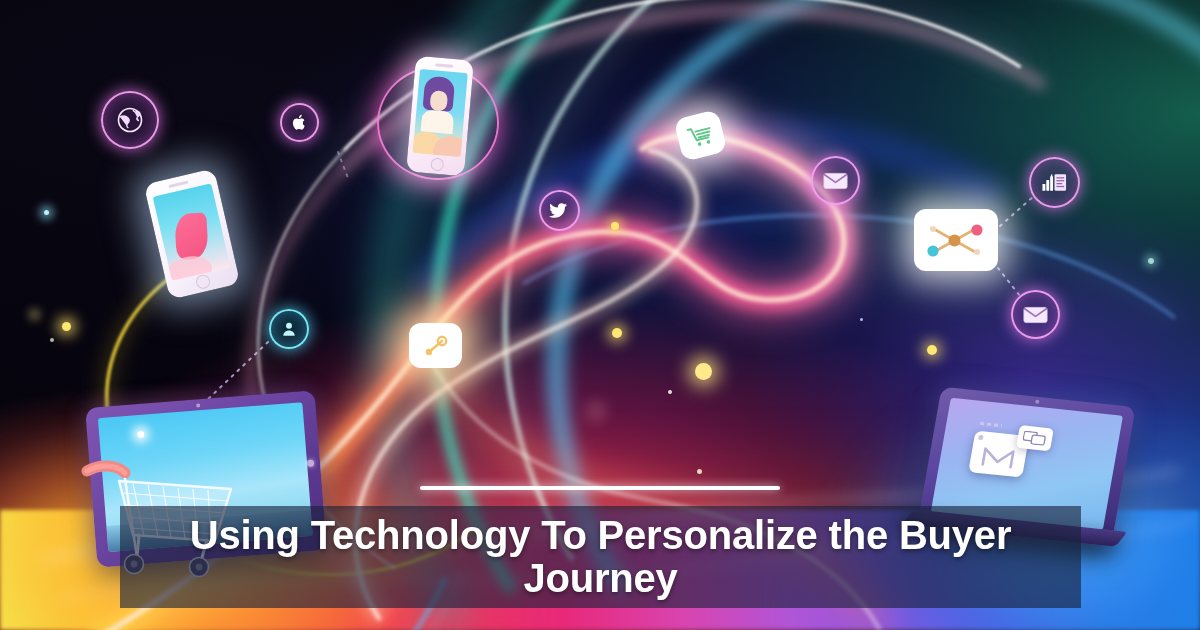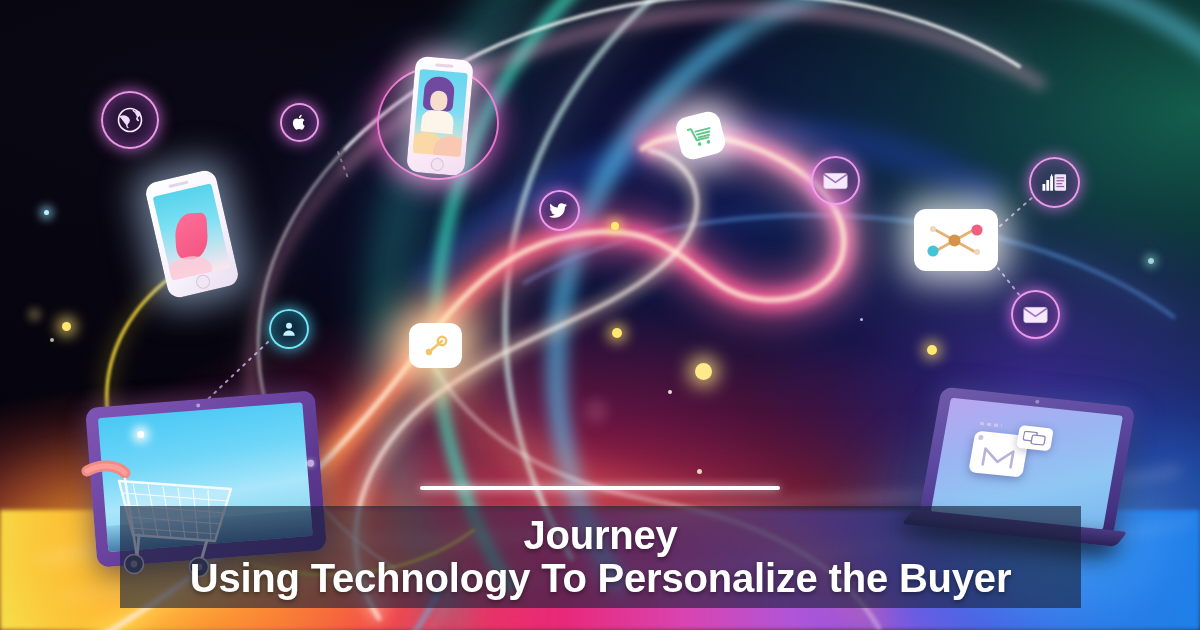--- a/index.html
+++ b/index.html
@@ -556,18 +556,18 @@
     <div style="position:absolute;left:-8px;top:128px;width:215px;height:16px;border-radius:4px;
                 transform:rotate(6deg) skewX(-34deg);
                 background:linear-gradient(180deg,#4a3b84,#2c2158);
                 box-shadow:0 8px 18px rgba(0,0,0,.55);"></div>
   </div>
 
   <div id="divider"></div>
 
   <div id="title-banner">
     <h1 id="title-text">
+      <span style="display: block;">Using Technology To Personalize the Buyer</span>
       <span style="display: block;">Journey</span>
-      <span style="display: block;">Using Technology To Personalize the Buyer</span>
     </h1>
   </div>
 
 </div>
 
 </body></html>

